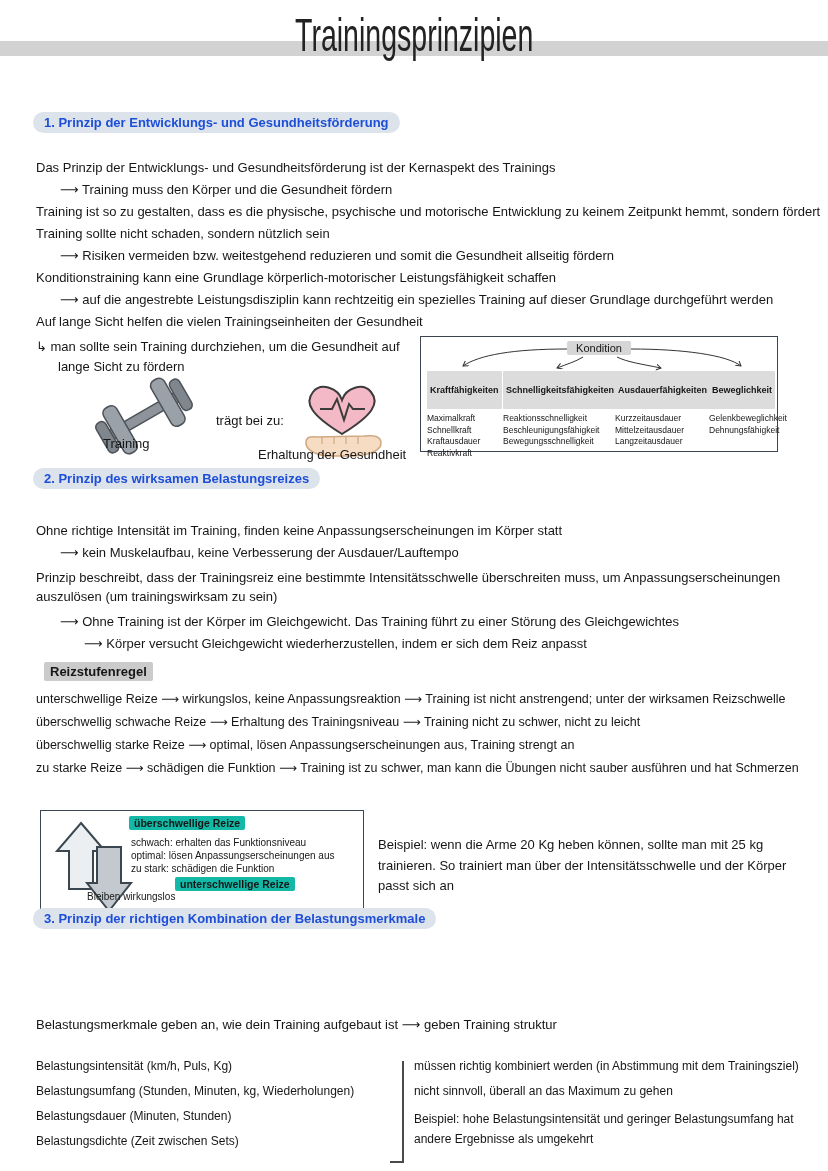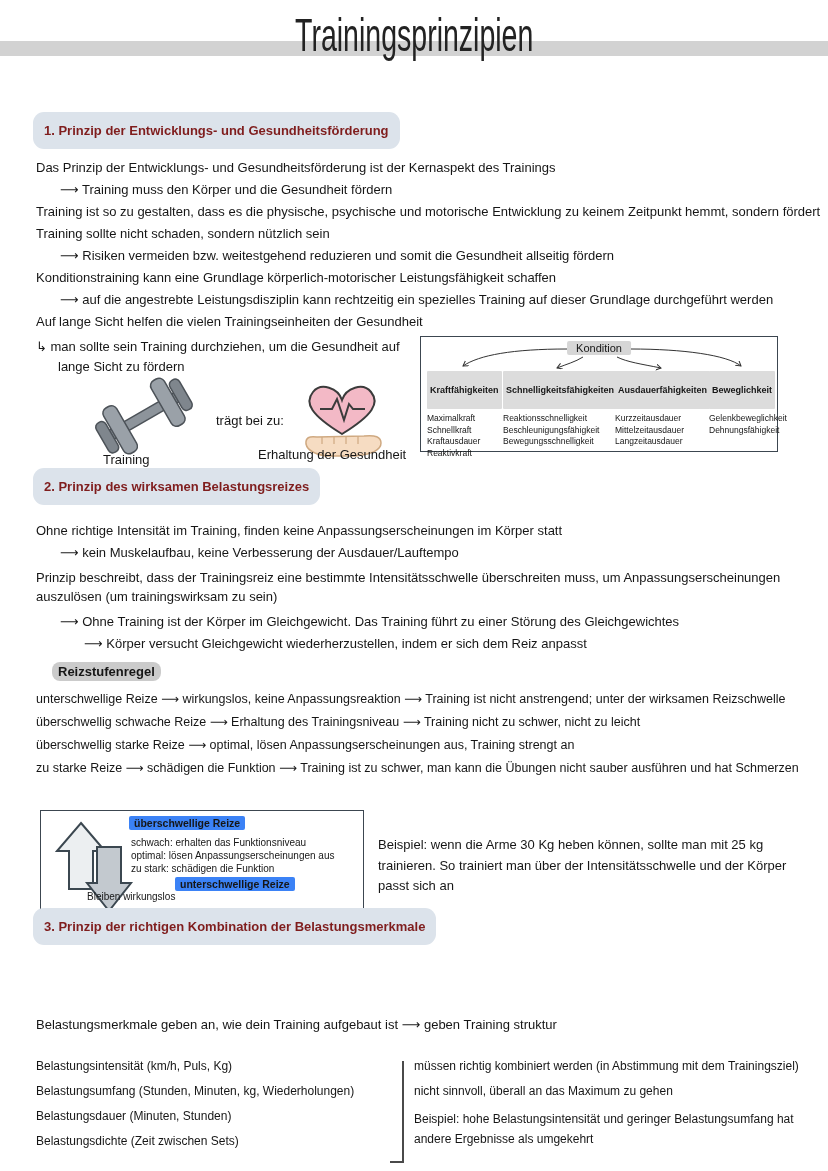--- a/index.html
+++ b/index.html
@@ -6,55 +6,55 @@
   .page{
     position:relative;width:828px;height:1171px;background:#ffffff;overflow:hidden;
     font-family:"Liberation Sans","DejaVu Sans",sans-serif;font-size:13px;color:#161616;
   }
   
   .title-band{position:absolute;left:0;top:41px;width:828px;height:15px;background:#d2d2d2;}
   .title-wrap{position:absolute;left:0;top:8px;width:828px;text-align:center;z-index:2;}
   .page-title{display:inline-block;font-size:46px;font-weight:normal;letter-spacing:0;
     transform:scaleX(.62);transform-origin:center;color:#222;}
   
-  .pill{display:inline-block;background:#dce3eb;border-radius:11px;padding:11px 11px;
-    font-weight:bold;font-size:13px;color:#7f1d1d;}
+  .pill{display:inline-block;background:#dce3eb;border-radius:11px;padding:3px 11px;
+    font-weight:bold;font-size:13px;color:#1d4ed8;}
   .pill-pos1{position:absolute;left:33px;top:112px;}
   .pill-pos2{position:absolute;left:33px;top:468px;}
   .pill-pos3{position:absolute;left:33px;top:908px;}
   
   .s1-body{position:absolute;left:36px;top:161px;width:780px;}
   .s2-body{position:absolute;left:36px;top:524px;width:780px;}
   .ln{line-height:14px;margin:0 0 8px;white-space:nowrap;}
   .ind1{margin-left:24px;}
   .ind2{margin-left:48px;}
   .hook{white-space:normal;max-width:360px;line-height:20px;padding-left:22px;text-indent:-22px;margin:0;}
   .wrap2{white-space:normal;width:748px;line-height:19px;margin:6px 0 9px;}
-  .rsr{display:inline-block;background:#cbcbcb;border-radius:8px;padding:2px 6px;font-weight:bold;margin:3px 16px 11px;}
+  .rsr{display:inline-block;background:#cbcbcb;border-radius:2px;padding:2px 6px;font-weight:bold;margin:3px 8px 11px;}
   .rule{line-height:15px;margin:0 0 8px;white-space:nowrap;font-size:12.5px;}
   
   .dumbbell-svg{position:absolute;left:78px;top:374px;}
   .heart-svg{position:absolute;left:292px;top:372px;}
-  .lbl-training{position:absolute;left:103px;top:452px;}
+  .lbl-training{position:absolute;left:103px;top:436px;}
   .lbl-traegt{position:absolute;left:216px;top:413px;}
   .lbl-erhaltung{position:absolute;left:258px;top:447px;}
   
   .kbox{position:absolute;left:420px;top:336px;width:356px;height:114px;border:1.5px solid #3c4650;background:#fff;}
   .kbox-title{position:absolute;top:4px;left:50%;transform:translateX(-50%);background:#d6d6d6;
     border-radius:2px;padding:1px 9px;font-size:11px;font-weight:normal;}
   .karrows{position:absolute;left:0;top:0;}
   .kcol{position:absolute;top:34px;}
   .kcol1{left:6px;}.kcol2{left:82px;}.kcol3{left:194px;}.kcol4{left:288px;}
   .khead{display:inline-block;background:#dcdcdc;font-size:9px;font-weight:bold;padding:14px 3px;margin:0 0 4px;border-radius:1px;white-space:nowrap;}
   .kitem{font-size:8.5px;line-height:11.5px;white-space:nowrap;}
   
   .abox{position:absolute;left:40px;top:810px;width:322px;height:114px;border:1.5px solid #3c4650;background:#fff;}
   .abox-arrow-up{position:absolute;left:12px;top:8px;}
   .abox-arrow-down{position:absolute;left:42px;top:34px;}
-  .abox-label{position:absolute;background:#3b82f6;border-radius:2px;font-size:10.5px;font-weight:bold;padding:1px 5px;white-space:nowrap;}
+  .abox-label{position:absolute;background:#14b8a6;border-radius:2px;font-size:10.5px;font-weight:bold;padding:1px 5px;white-space:nowrap;}
   .abox-label-top{left:88px;top:5px;}
   .abox-label-bottom{left:134px;top:66px;}
   .abox-line{position:absolute;font-size:10px;line-height:13px;white-space:nowrap;}
   .abox-l1{left:90px;top:25px;}
   .abox-l2{left:90px;top:38px;}
   .abox-l3{left:90px;top:51px;}
   .abox-l4{left:46px;top:79px;}
   .beispiel{position:absolute;left:378px;top:822px;width:432px;line-height:20.5px;}
   
   .s3-intro{position:absolute;left:36px;top:1004px;white-space:nowrap;}
@@ -173,21 +173,21 @@
       <polygon points="14,2 38,2 38,38 48,38 26,66 4,38 14,38" fill="#c3c9cf" stroke="#3b4750" stroke-width="2"></polygon>
     </svg>
     <span class="abox-label abox-label-top">überschwellige Reize</span>
     <span class="abox-line abox-l1">schwach: erhalten das Funktionsniveau</span>
     <span class="abox-line abox-l2">optimal: lösen Anpassungserscheinungen aus</span>
     <span class="abox-line abox-l3">zu stark: schädigen die Funktion</span>
     <span class="abox-label abox-label-bottom">unterschwellige Reize</span>
     <span class="abox-line abox-l4">Bleiben wirkungslos</span>
   </div>
 
-  <p class="beispiel">Beispiel: wenn die Arme 30 Kg heben können, sollte man mit 25 kg trainieren. So trainiert man über der Intensitätsschwelle und der Körper passt sich an</p>
+  <p class="beispiel">Beispiel: wenn die Arme 20 Kg heben können, sollte man mit 25 kg trainieren. So trainiert man über der Intensitätsschwelle und der Körper passt sich an</p>
 
   <span class="pill pill-pos3">3. Prinzip der richtigen Kombination der Belastungsmerkmale</span>
   <p class="s3-intro">Belastungsmerkmale geben an, wie dein Training aufgebaut ist ⟶ geben Training struktur</p>
 
   <div class="merkmale">
     <div class="mleft">
       <p class="mrow">Belastungsintensität (km/h, Puls, Kg)</p>
       <p class="mrow">Belastungsumfang (Stunden, Minuten, kg, Wiederholungen)</p>
       <p class="mrow">Belastungsdauer (Minuten, Stunden)</p>
       <p class="mrow">Belastungsdichte (Zeit zwischen Sets)</p>

